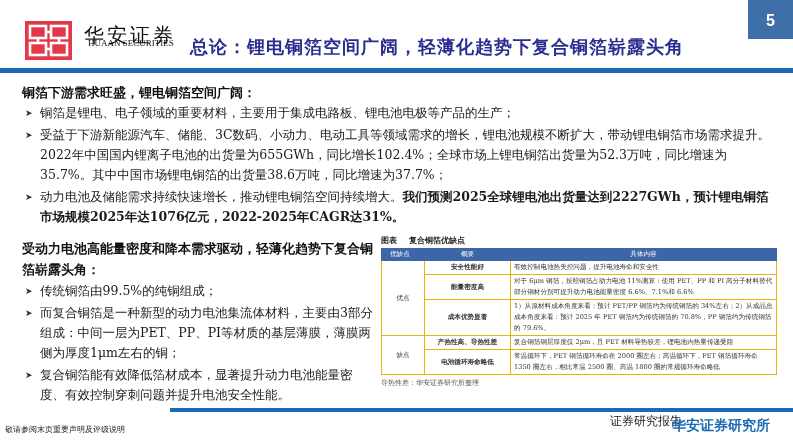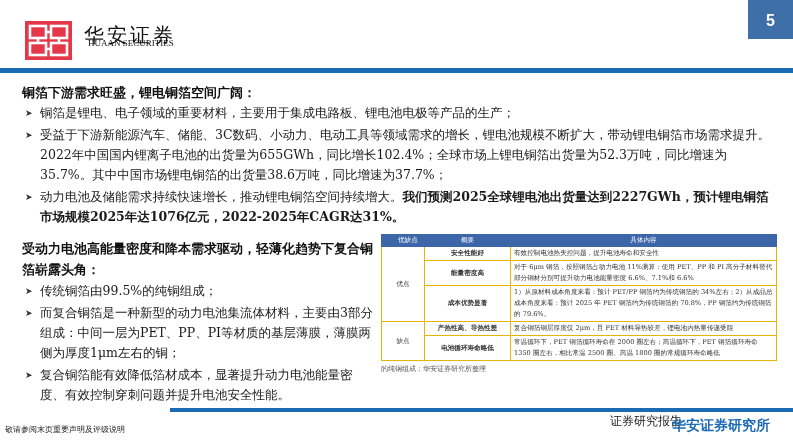--- a/index.html
+++ b/index.html
@@ -20,21 +20,21 @@
   .bullets { position: absolute; list-style: none; }
   .bullets li { position: relative; padding-left: 18px; font-size: 12.5px; line-height: 20px; color: #1a1a1a; font-family: "DejaVu Serif", serif; }
   .bullets li .arrow { position: absolute; left: 3px; top: 0; font-size: 9px; color: #333; }
   .bullets li b { font-weight: bold; }
 
   .table-wrap { position: absolute; left: 381px; top: 234px; width: 396px; }
   .table-caption { font-size: 8px; font-weight: bold; color: #222; height: 14px; line-height: 12px; font-family: "DejaVu Serif", serif; }
   .table-caption span { margin-right: 12px; }
   table { border-collapse: collapse; width: 396px; font-size: 6.6px; font-family: "DejaVu Serif", serif; }
   th { background: #3d66a8; color: #fff; font-weight: normal; height: 12px; text-align: center; border: 1px solid #3d66a8; }
-  th.left { text-align: left; padding-left: 16px; }
+  th.left { text-align: left; padding-left: 8px; }
   td { border: 1px solid #eab308; padding: 1px 3px; color: #333; line-height: 11px; vertical-align: middle; }
   td.cat { text-align: center; width: 43px; }
   td.summary { text-align: center; width: 86px; font-weight: bold; }
   td.detail { text-align: left; }
   .table-source { font-size: 7px; color: #555; margin-top: 3px; font-family: "DejaVu Serif", serif; }
 
   .footer-bar { position: absolute; left: 170px; top: 408px; width: 623px; height: 4px; background: #1b6ab4; }
   .footer-left { position: absolute; left: 5px; top: 424px; font-size: 8px; color: #222; font-family: "DejaVu Serif", serif; }
   .footer-right-small { position: absolute; left: 610px; top: 413px; font-size: 12px; color: #222; font-family: Liberation Serif, serif; }
   .footer-right-big { position: absolute; left: 672px; top: 417px; font-size: 14px; font-weight: bold; color: #1b6ab4; font-family: "Liberation Sans", sans-serif; }
@@ -52,20 +52,21 @@
         <rect x="26" y="22" width="16" height="12"></rect>
         <line x1="21" y1="11" x2="26" y2="11"></line>
         <line x1="21" y1="28" x2="26" y2="28"></line>
         <line x1="13" y1="17" x2="13" y2="22"></line>
         <line x1="34" y1="17" x2="34" y2="22"></line>
       </g>
     </svg>
   </div>
   <div class="logo-cn">华安证券</div>
   <div class="logo-en">HUAAN SECURITIES</div>
+  <div class="title">总论：锂电铜箔空间广阔，轻薄化趋势下复合铜箔崭露头角</div>
   <div class="page-num-box">5</div>
   <div class="header-bar"></div>
 </div>
 
 <div class="sec-title" style="left:22px; top:84px;">铜箔下游需求旺盛，锂电铜箔空间广阔：</div>
 <ul class="bullets" style="left:22px; top:103px; width:752px;">
   <li>
     <span class="arrow">➤</span>
     <span>铜箔是锂电、电子领域的重要材料，主要用于集成电路板、锂电池电极等产品的生产；</span>
   </li>
@@ -89,20 +90,23 @@
     <span class="arrow">➤</span>
     <span>而复合铜箔是一种新型的动力电池集流体材料，主要由3部分组成：中间一层为PET、PP、PI等材质的基层薄膜，薄膜两侧为厚度1μm左右的铜；</span>
   </li>
   <li style="margin-top:2px;">
     <span class="arrow">➤</span>
     <span>复合铜箔能有效降低箔材成本，显著提升动力电池能量密度、有效控制穿刺问题并提升电池安全性能。</span>
   </li>
 </ul>
 
 <div class="table-wrap">
+  <div class="table-caption">
+    <span>图表</span><span>复合铜箔优缺点</span>
+  </div>
   <table>
     <thead>
       <tr>
         <th class="left">优缺点</th>
         <th>概要</th>
         <th>具体内容</th>
       </tr>
     </thead>
     <tbody>
       <tr style="height:12px;">
@@ -122,19 +126,19 @@
         <td class="cat" rowspan="2">缺点</td>
         <td class="summary">产热性高、导热性差</td>
         <td class="detail">复合铜箔铜层厚度仅 2μm，且 PET 材料导热较差，锂电池内热量传递受阻</td>
       </tr>
       <tr style="height:24px;margin-top:23px;">
         <td class="summary">电池循环寿命略低</td>
         <td class="detail">常温循环下，PET 铜箔循环寿命在 2000 圈左右；高温循环下，PET 铜箔循环寿命 1350 圈左右，相比常温 2500 圈、高温 1800 圈的常规循环寿命略低</td>
       </tr>
     </tbody>
   </table>
-  <div class="table-source">的纯铜组成：华安证券研究所整理</div>
+  <div class="table-source">导热性差：华安证券研究所整理</div>
 </div>
 
 <div class="footer-bar"></div>
 <div class="footer-left">敬请参阅末页重要声明及评级说明</div>
 <div class="footer-right-small">证券研究报告</div>
 <div class="footer-right-big">华安证券研究所</div>
 
 </body></html>

